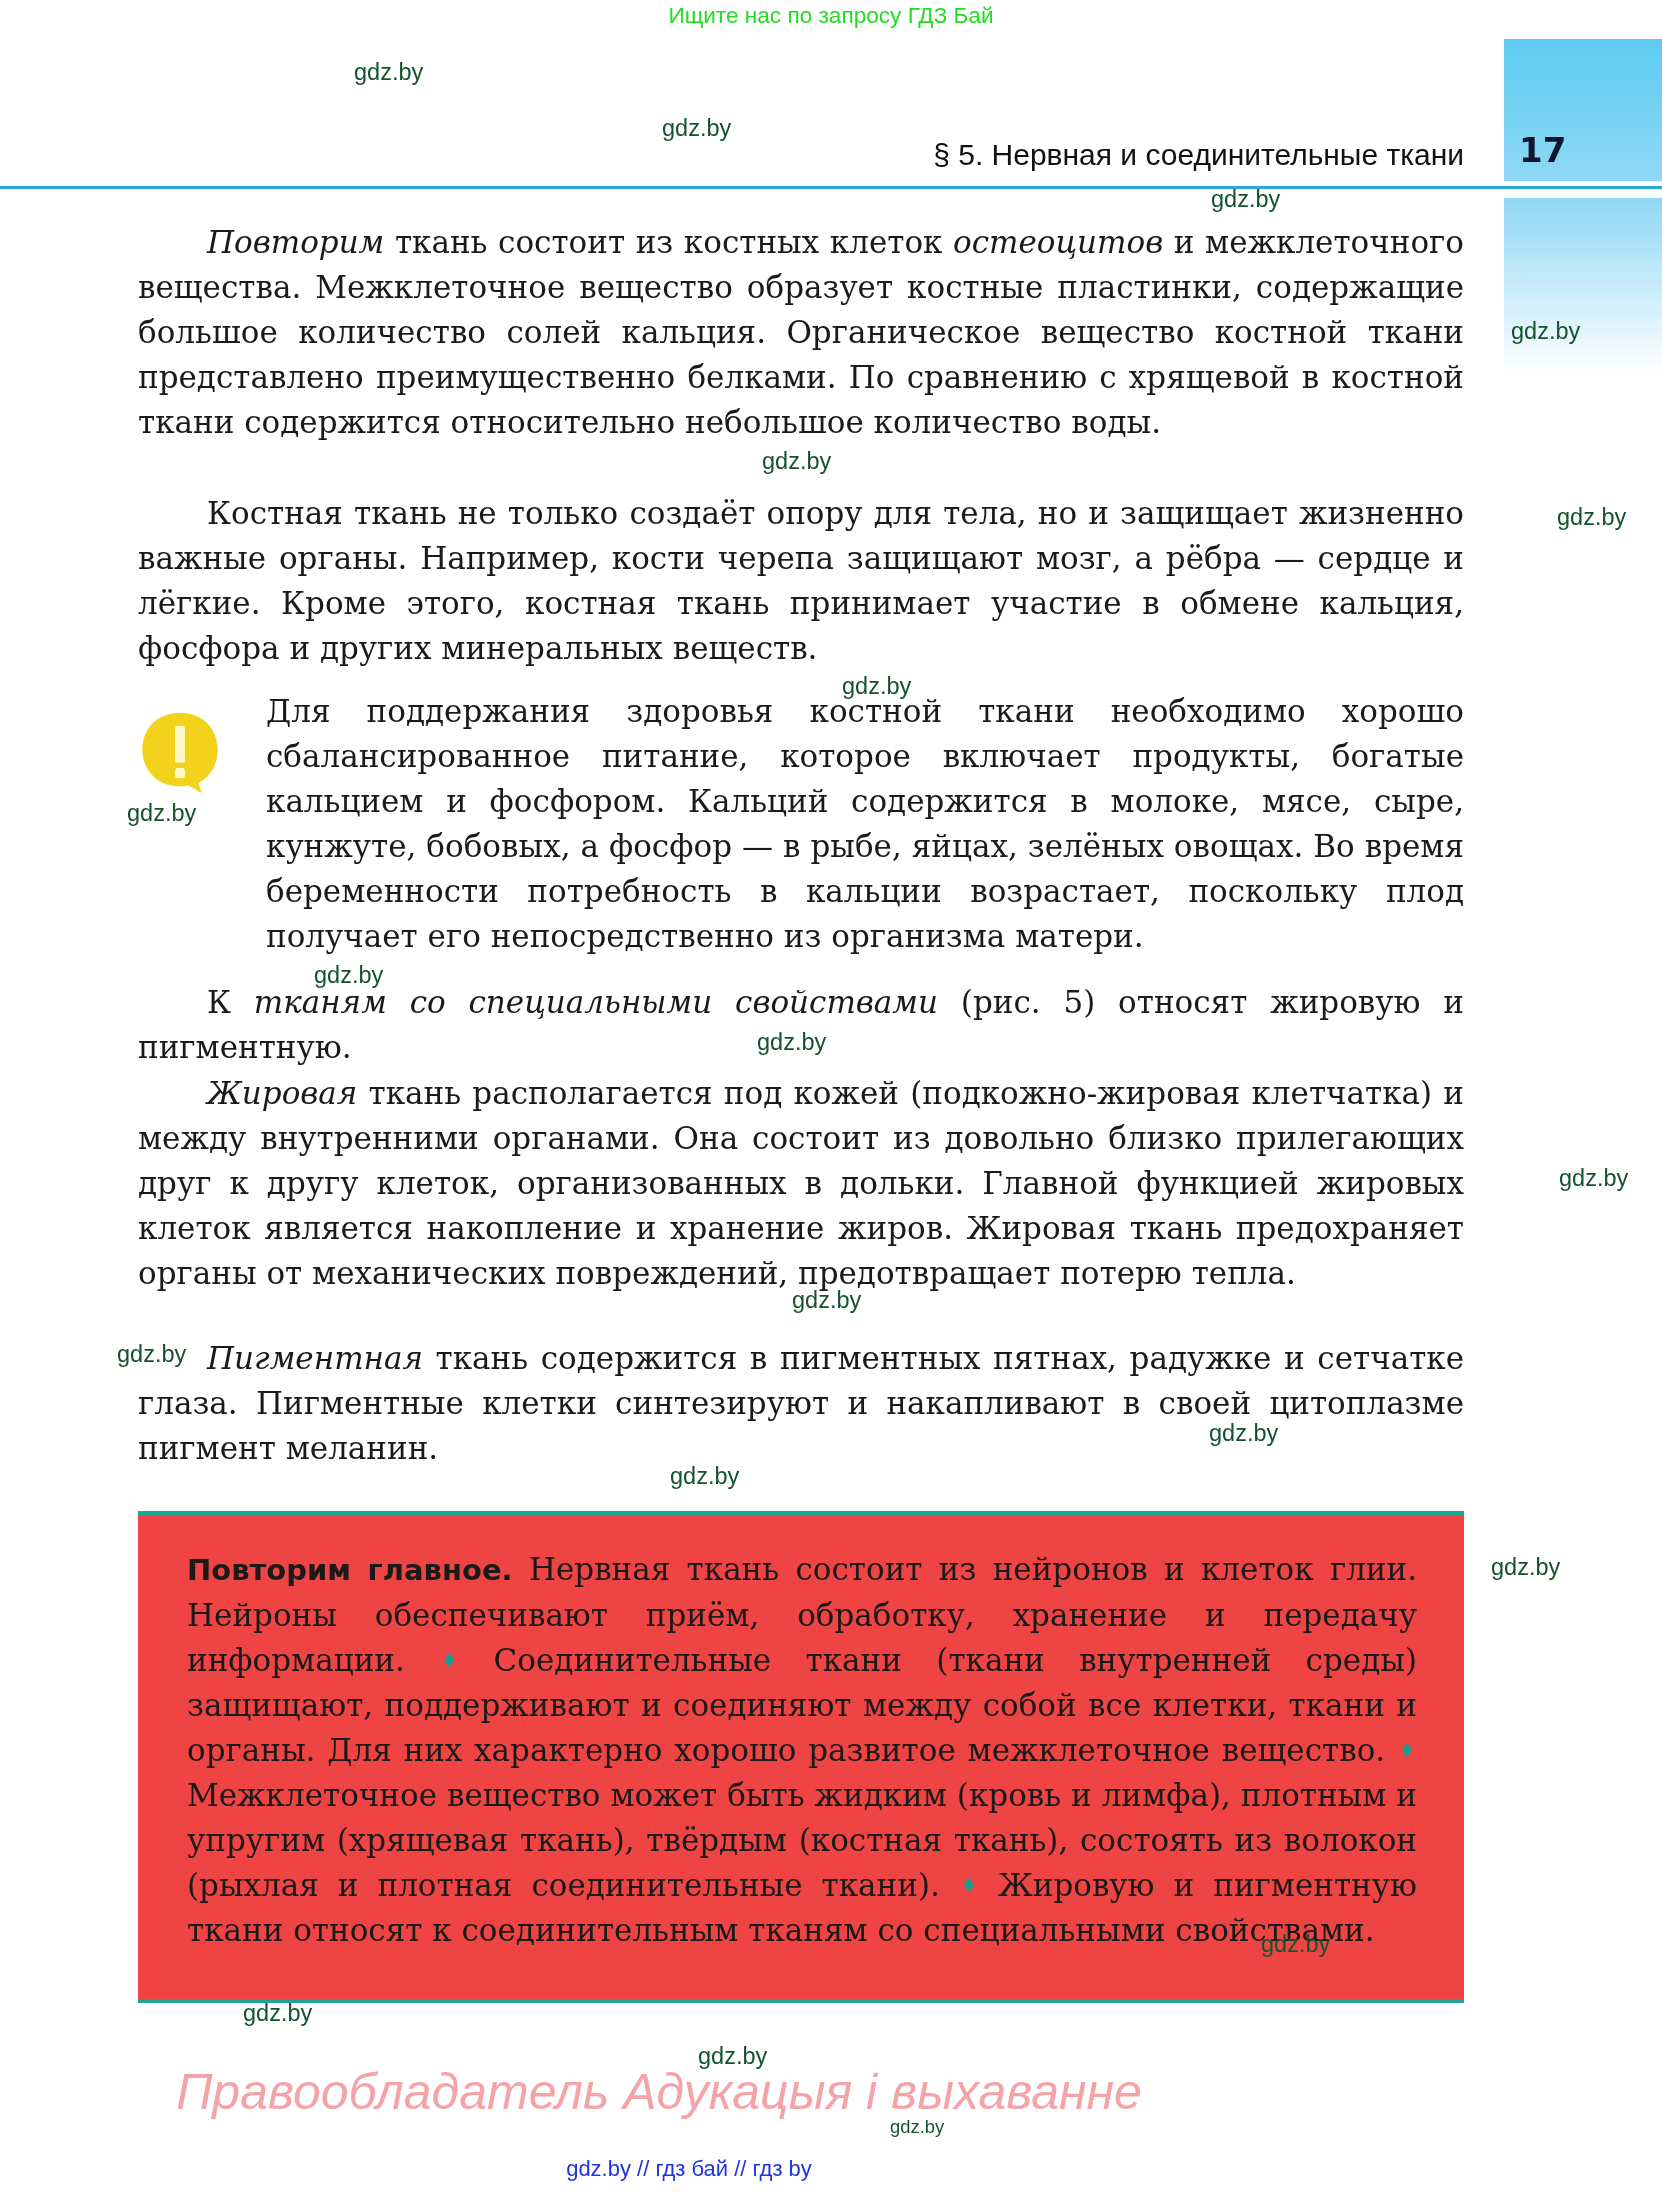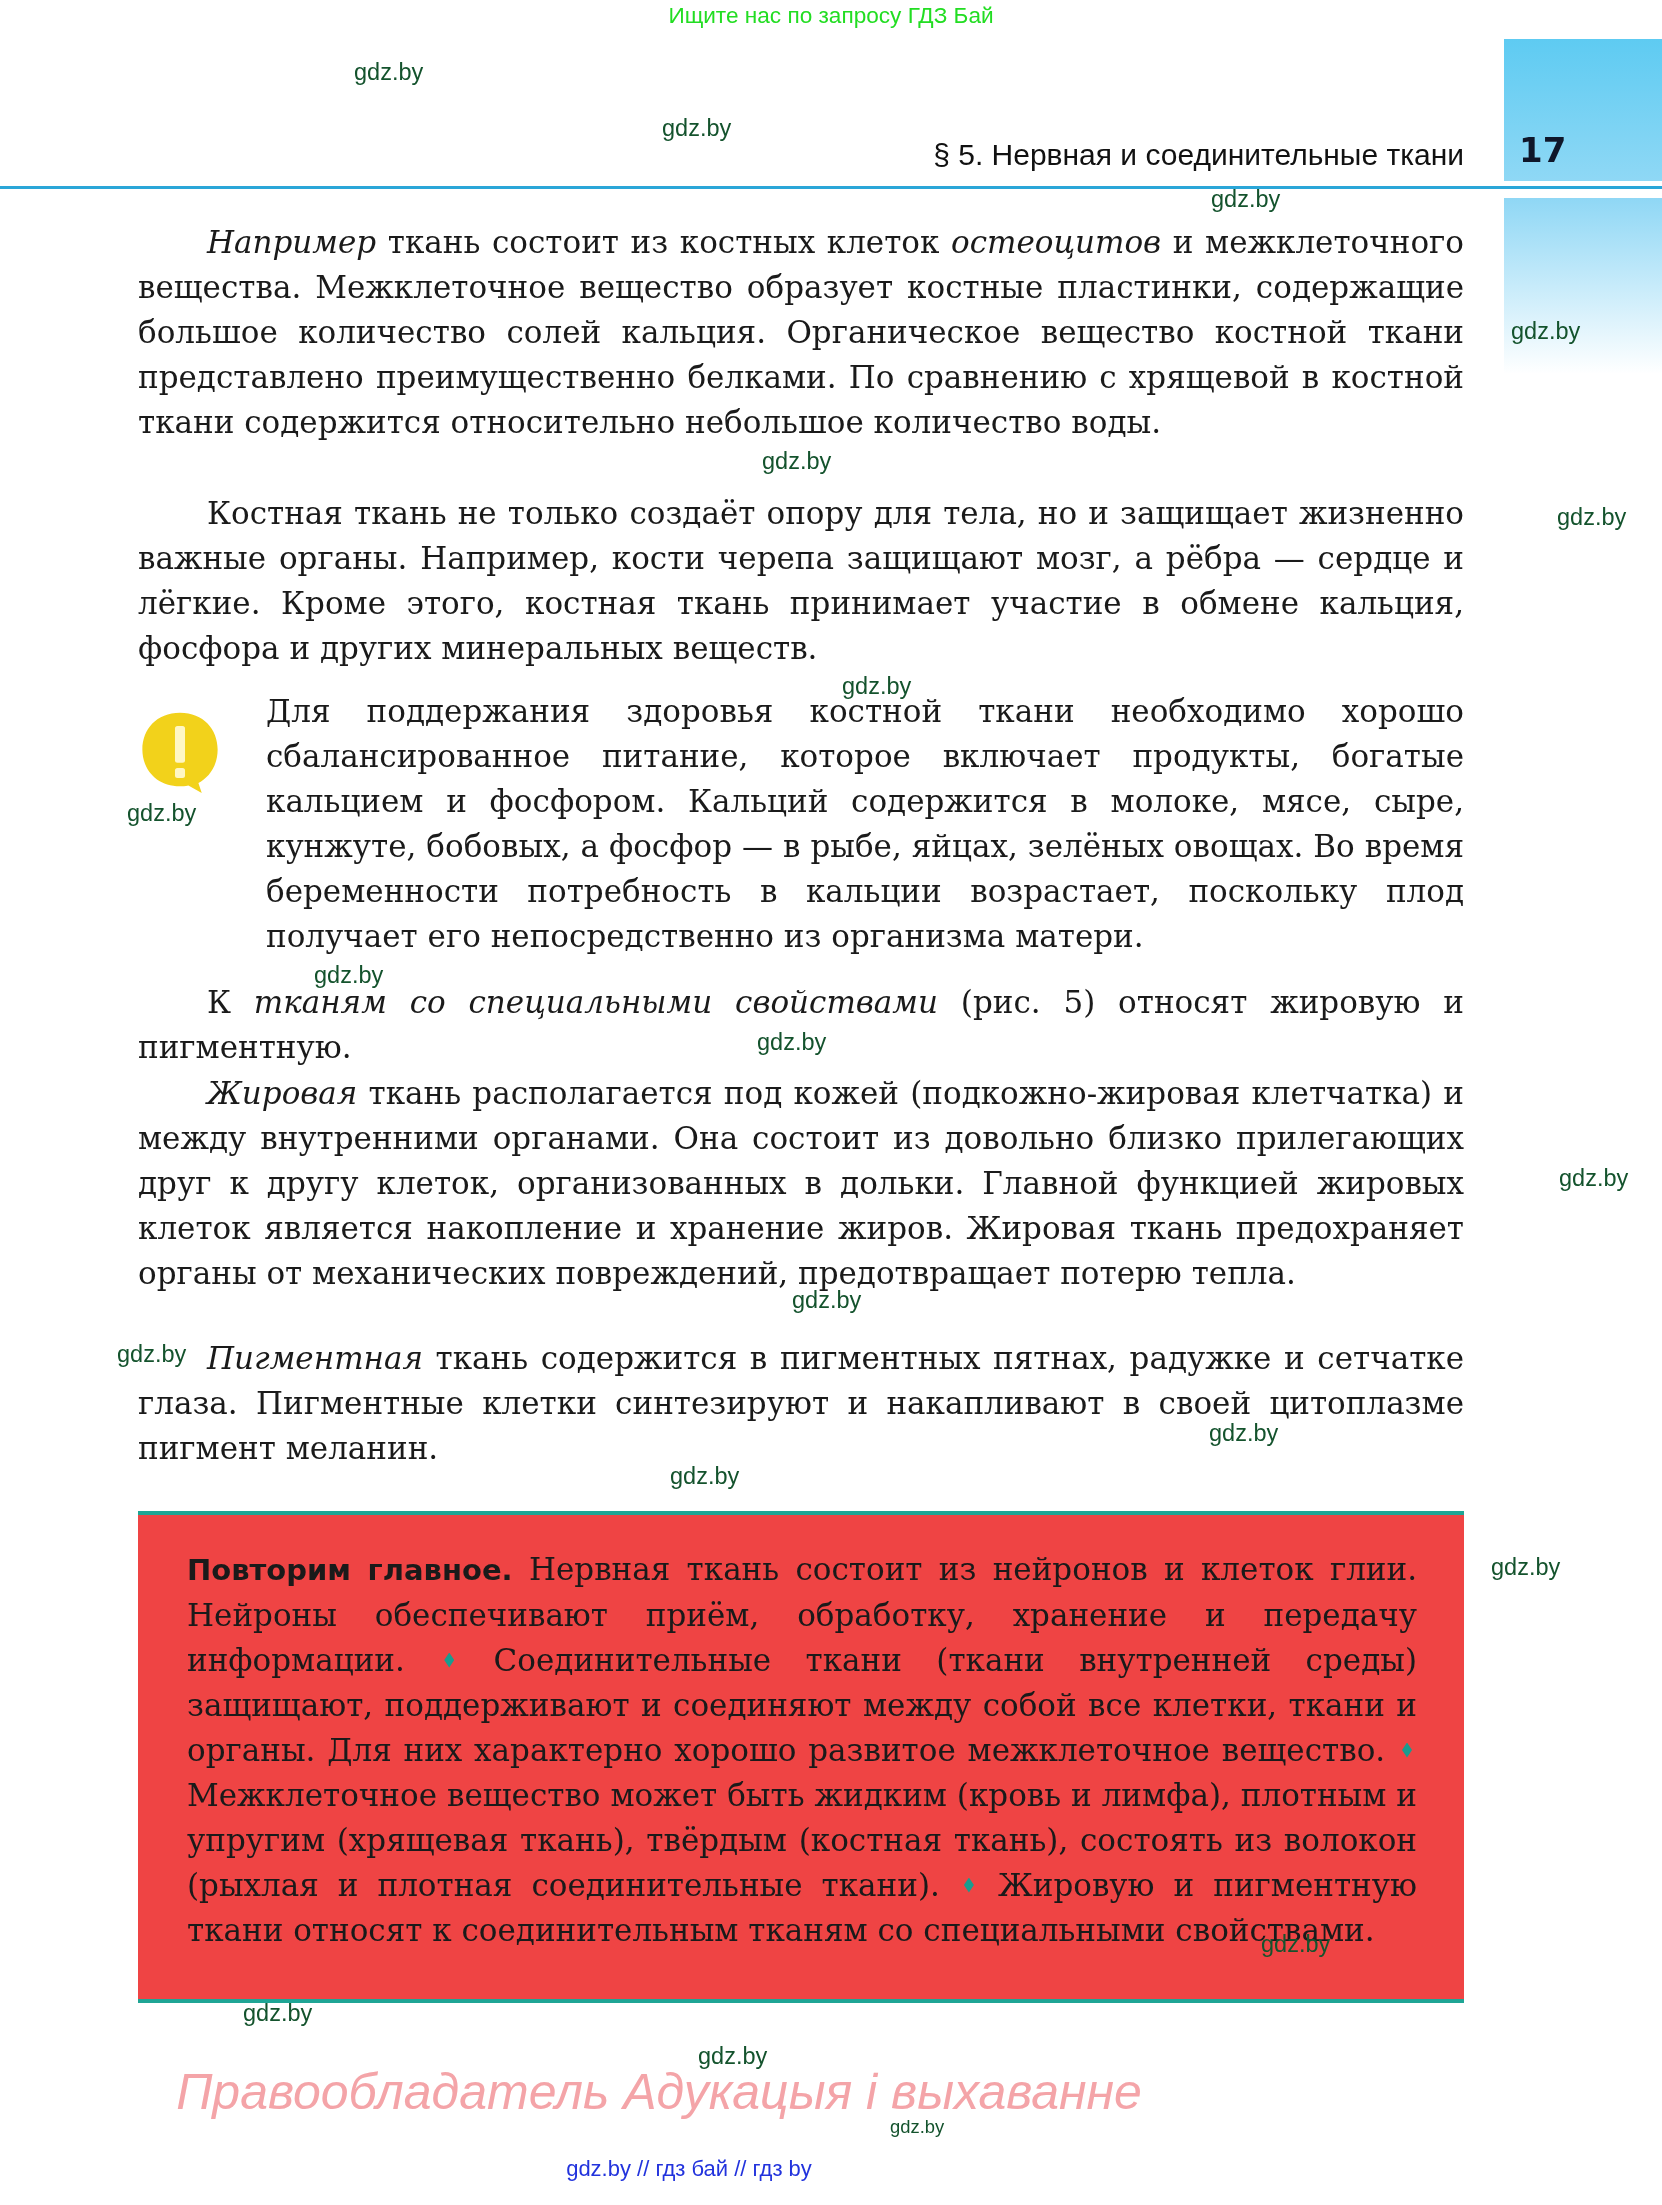--- a/index.html
+++ b/index.html
@@ -30,21 +30,21 @@
 
 <div class="abs banner">Ищите нас по запросу ГДЗ Бай</div>
 
 <div class="abs header-title">§ 5. Нервная и соединительные ткани</div>
 <div class="abs header-rule"></div>
 <div class="abs tab-top"></div>
 <div class="abs page-num">17</div>
 <div class="abs tab-bottom"></div>
 
 <div class="abs body-text" style="top:220px;">
-  <p><i>Например</i><span> ткань состоит из костных клеток </span><i>остеоцитов</i><span> и межклеточного вещества. Межклеточное вещество образует костные пластинки, содержащие большое количество солей кальция. Органическое вещество костной ткани представлено преимущественно белками. По сравнению с хрящевой в костной ткани содержится относительно небольшое количество воды.</span></p>
+  <p><i>Повторим</i><span> ткань состоит из костных клеток </span><i>остеоцитов</i><span> и межклеточного вещества. Межклеточное вещество образует костные пластинки, содержащие большое количество солей кальция. Органическое вещество костной ткани представлено преимущественно белками. По сравнению с хрящевой в костной ткани содержится относительно небольшое количество воды.</span></p>
 </div>
 
 <div class="abs body-text" style="top:491px;">
   <p>Костная ткань не только создаёт опору для тела, но и защищает жизненно важные органы. Например, кости черепа защищают мозг, а рёбра — сердце и лёгкие. Кроме этого, костная ткань принимает участие в обмене кальция, фосфора и других минеральных веществ.</p>
 </div>
 
 <svg class="abs warn-icon" viewBox="0 0 100 110">
   <path d="M50 8 C78 8 95 28 95 52 C95 72 84 86 72 92 L76 104 L60 95 C56 96 53 96 50 96 C22 96 5 76 5 52 C5 28 22 8 50 8 Z" fill="#f2d21b"></path>
   <rect x="44" y="24" width="12" height="44" rx="3" fill="#fff7c4"></rect>
   <rect x="44" y="74" width="12" height="12" rx="3" fill="#fff7c4"></rect>

